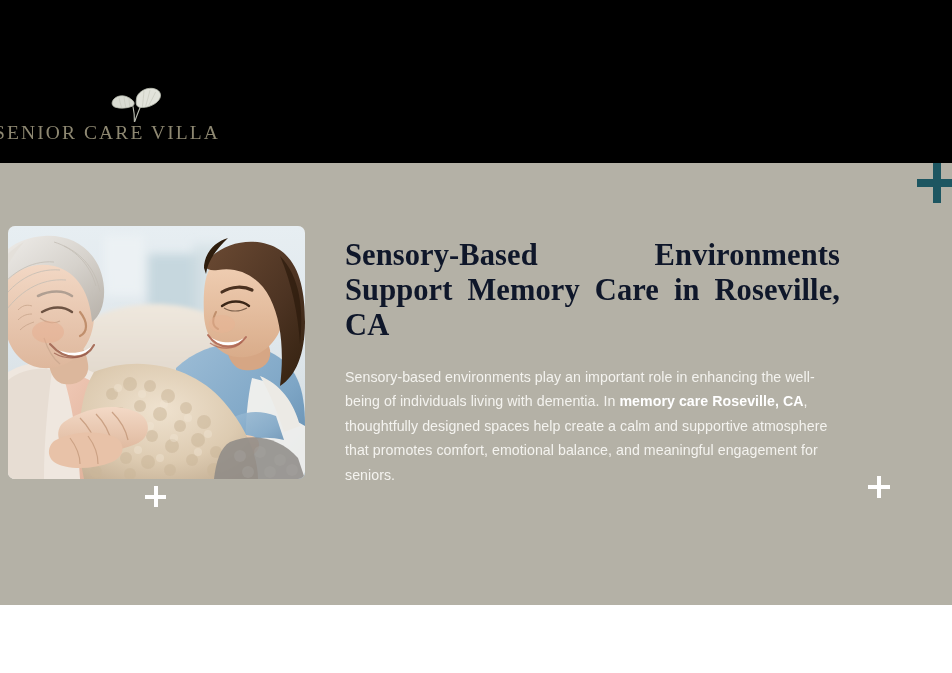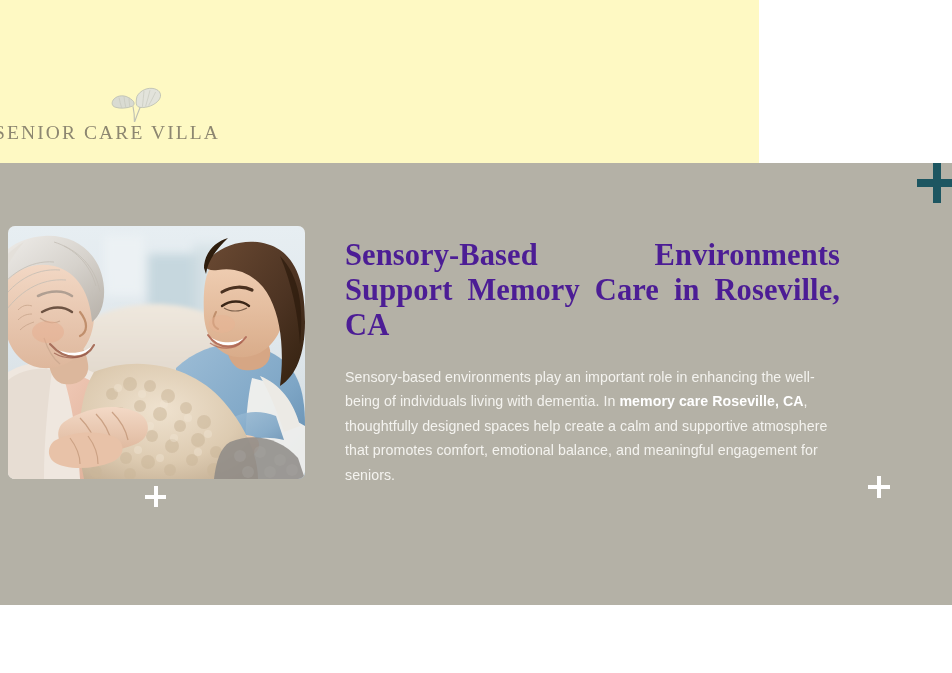--- a/index.html
+++ b/index.html
@@ -13,23 +13,23 @@
 
   body {
     font-family: "Liberation Sans", sans-serif;
     position: relative;
   }
 
   
   #site-header {
     position: absolute;
     left: 0; top: 0;
-    width: 759px;
+    width: 952px;
     height: 163px;
-    background: #fef9c3;
+    background: #000000;
   }
 
   #brand-logo {
     position: absolute;
     left: 12px;
     top: 58px;
     width: 190px;
     height: 85px;
     display: flex;
     flex-direction: column;
@@ -126,21 +126,21 @@
     left: 345px;
     top: 0px;
     width: 495px;
   }
 
   #hero-heading {
     font-family: "Liberation Serif", "DejaVu Serif", serif;
     font-size: 30.5px;
     line-height: 35px;
     font-weight: 700;
-    color: #4c1d95;
+    color: #0f172a;
     text-align: justify;
     text-align-last: left;
     margin-top: 75px;
     letter-spacing: 0.1px;
   }
 
   #hero-paragraph {
     margin-top: 22px;
     font-family: "Liberation Sans", sans-serif;
     font-size: 14.2px;

